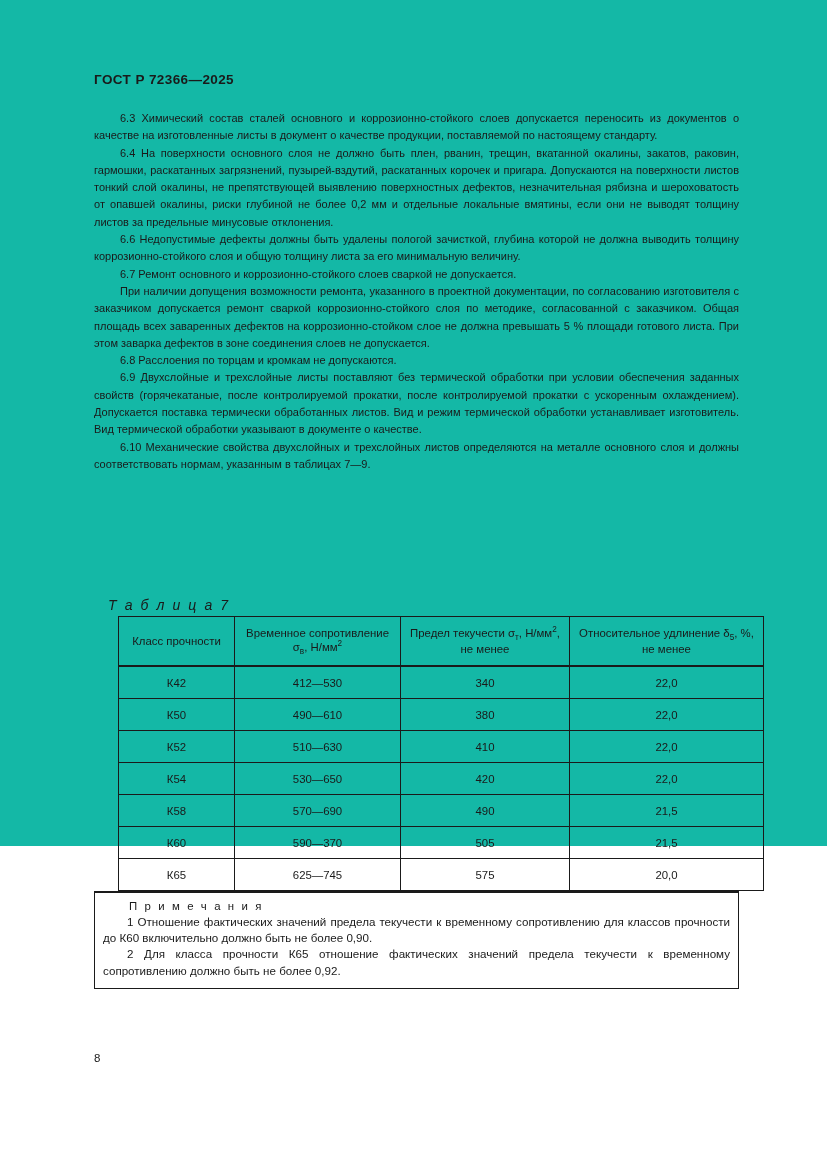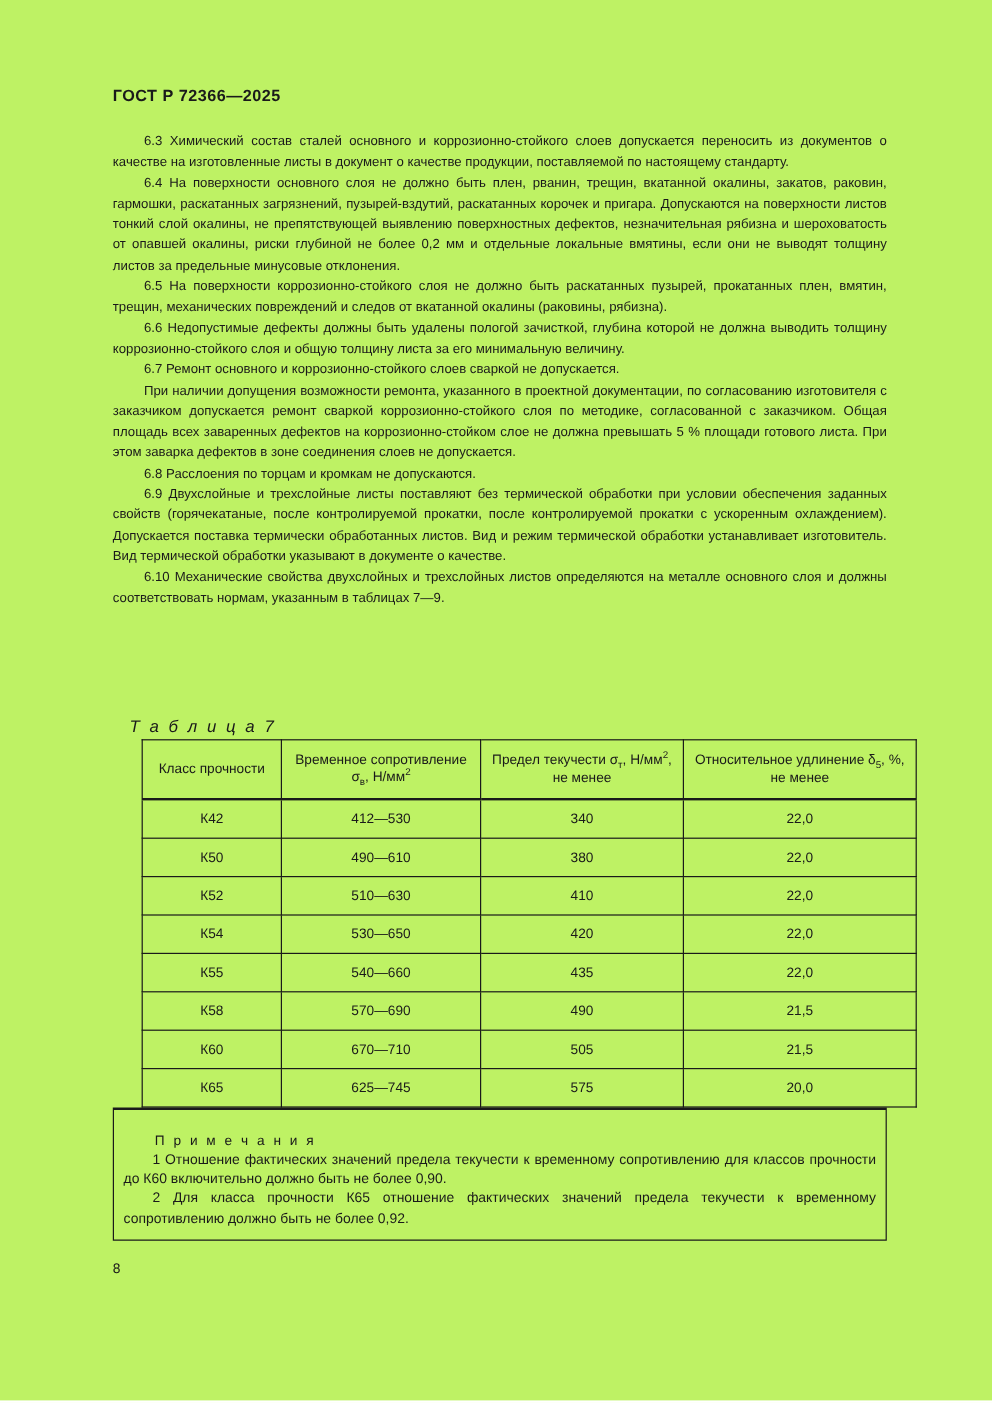--- a/index.html
+++ b/index.html
@@ -12,22 +12,22 @@
     height: 1169px;
     position: relative;
     font-family: "Liberation Sans", sans-serif;
     color: #1a1a1a;
     overflow: hidden;
   }
   .page {
     position: absolute;
     top: 0; left: 0;
     width: 827px;
-    height: 1167px;
-    background: #bef264;
+    height: 846px;
+    background: #14b8a6;
   }
 
   
   .doc-header {
     position: absolute;
     top: 72px;
     left: 94px;
     font-size: 13.5px;
     font-weight: bold;
     letter-spacing: 0.4px;
@@ -100,21 +100,21 @@
   .col3 { width: 169px; }
   .col4 { width: 194px; }
 
   sub { font-size: 8.2px; vertical-align: baseline; position: relative; top: 3px; }
   sup { font-size: 8.2px; vertical-align: baseline; position: relative; top: -5px; }
 
   
   .notes-box {
     border: 1px solid #1a1a1a;
     border-top: 2px solid #1a1a1a;
-    padding: 20px 8px 9px 8px;
+    padding: 7px 8px 9px 8px;
     width: 645px;
     box-sizing: border-box;
   }
   .notes-title {
     font-size: 11.4px;
     letter-spacing: 2.1px;
     text-indent: 26px;
     margin: 0 0 2px 0;
   }
   .note-item {
@@ -136,21 +136,20 @@
 </head>
 <body>
 
 <div class="page">
 
   <div class="doc-header">ГОСТ Р 72366—2025</div>
 
   <div class="body-block">
     <p class="para">6.3 Химический состав сталей основного и коррозионно-стойкого слоев допускается переносить из документов о качестве на изготовленные листы в документ о качестве продукции, поставляемой по настоящему стандарту.</p>
     <p class="para">6.4 На поверхности основного слоя не должно быть плен, рванин, трещин, вкатанной окалины, закатов, раковин, гармошки, раскатанных загрязнений, пузырей-вздутий, раскатанных корочек и пригара. Допускаются на поверхности листов тонкий слой окалины, не препятствующей выявлению поверхностных дефектов, незначительная рябизна и шероховатость от опавшей окалины, риски глубиной не более 0,2 мм и отдельные локальные вмятины, если они не выводят толщину листов за предельные минусовые отклонения.</p>
-    <p class="para">6.5 На поверхности коррозионно-стойкого слоя не должно быть раскатанных пузырей, прокатанных плен, вмятин, трещин, механических повреждений и следов от вкатанной окалины (раковины, рябизна).</p>
     <p class="para">6.6 Недопустимые дефекты должны быть удалены пологой зачисткой, глубина которой не должна выводить толщину коррозионно-стойкого слоя и общую толщину листа за его минимальную величину.</p>
     <p class="para">6.7 Ремонт основного и коррозионно-стойкого слоев сваркой не допускается.</p>
     <p class="para">При наличии допущения возможности ремонта, указанного в проектной документации, по согласованию изготовителя с заказчиком допускается ремонт сваркой коррозионно-стойкого слоя по методике, согласованной с заказчиком. Общая площадь всех заваренных дефектов на коррозионно-стойком слое не должна превышать 5 % площади готового листа. При этом заварка дефектов в зоне соединения слоев не допускается.</p>
     <p class="para">6.8 Расслоения по торцам и кромкам не допускаются.</p>
     <p class="para">6.9 Двухслойные и трехслойные листы поставляют без термической обработки при условии обеспечения заданных свойств (горячекатаные, после контролируемой прокатки, после контролируемой прокатки с ускоренным охлаждением). Допускается поставка термически обработанных листов. Вид и режим термической обработки устанавливает изготовитель. Вид термической обработки указывают в документе о качестве.</p>
     <p class="para">6.10 Механические свойства двухслойных и трехслойных листов определяются на металле основного слоя и должны соответствовать нормам, указанным в таблицах 7—9.</p>
   </div>
 
   <div class="table-caption">Т а б л и ц а  7</div>
 
@@ -200,34 +199,28 @@
           <td>410</td>
           <td>22,0</td>
         </tr>
         <tr>
           <td>К54</td>
           <td>530—650</td>
           <td>420</td>
           <td>22,0</td>
         </tr>
         <tr>
-          <td>К55</td>
-          <td>540—660</td>
-          <td>435</td>
-          <td>22,0</td>
-        </tr>
-        <tr>
           <td>К58</td>
           <td>570—690</td>
           <td>490</td>
           <td>21,5</td>
         </tr>
         <tr>
           <td>К60</td>
-          <td>670—710</td>
+          <td>590—370</td>
           <td>505</td>
           <td>21,5</td>
         </tr>
         <tr>
           <td>К65</td>
           <td>625—745</td>
           <td>575</td>
           <td>20,0</td>
         </tr>
       </tbody>

